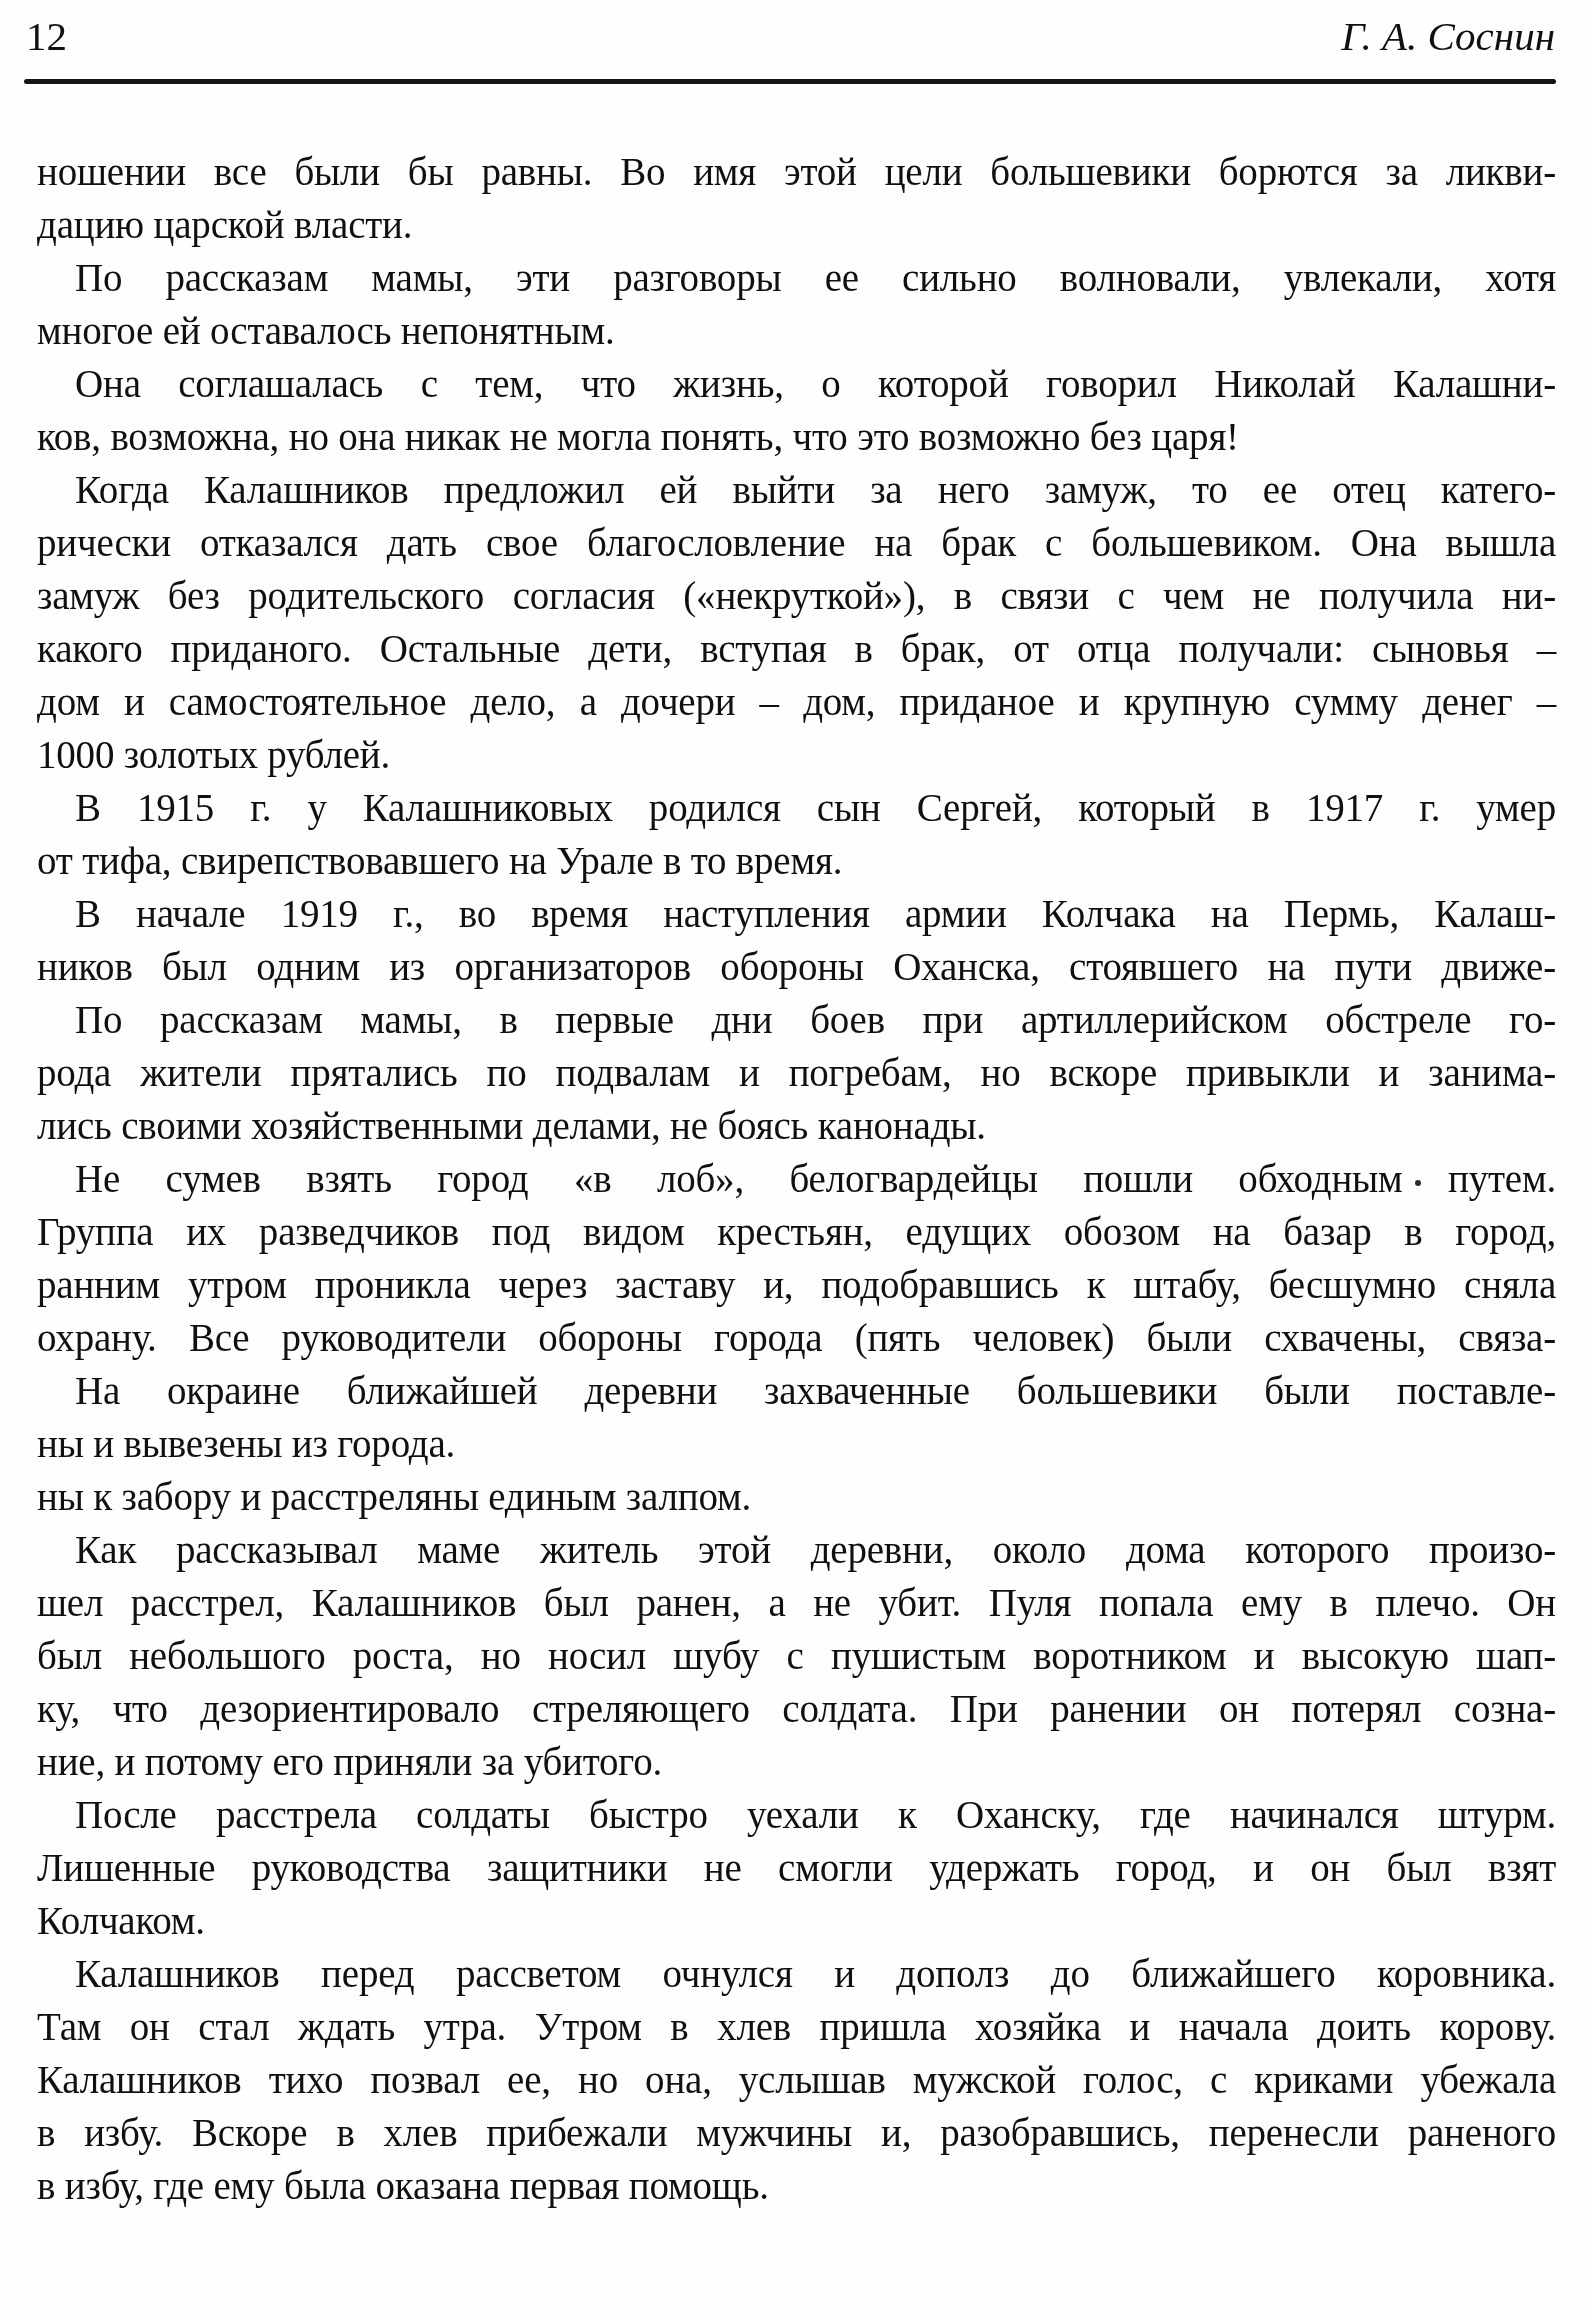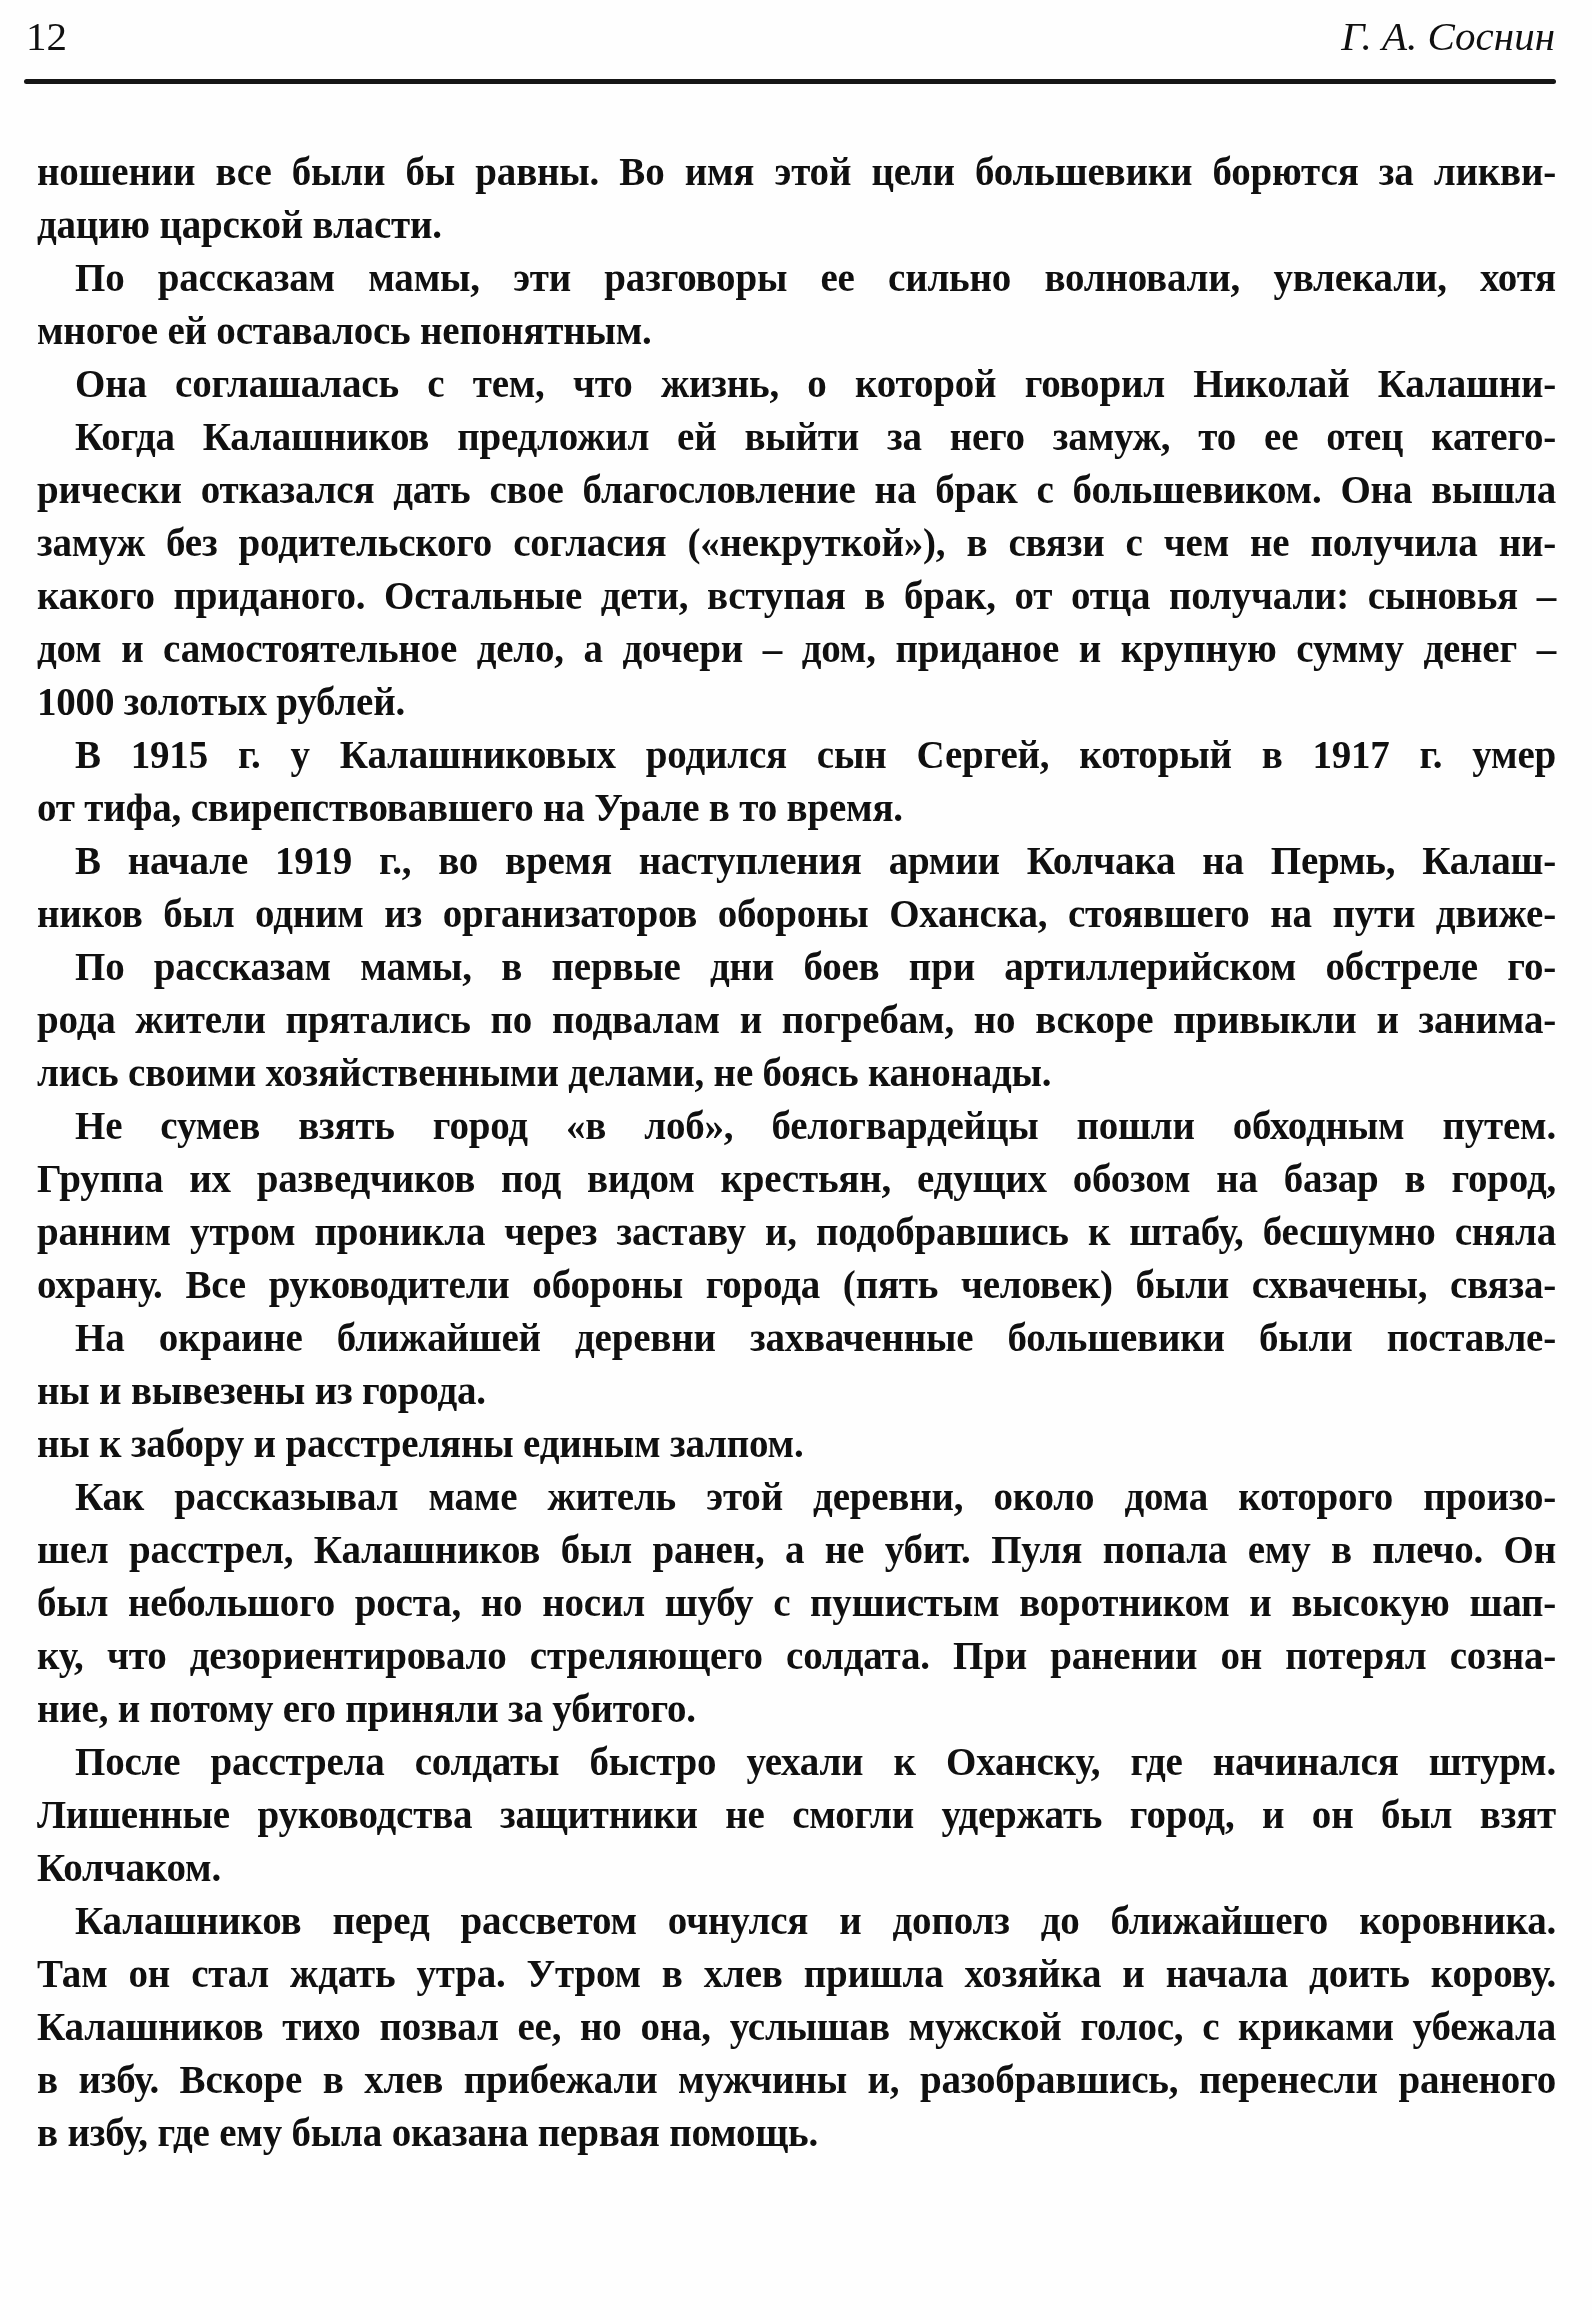--- a/index.html
+++ b/index.html
@@ -43,21 +43,20 @@
     border-radius: 3px;
   }
   .body-text {
     position: absolute;
     top: 145px;
     left: 37px;
     width: 1519px;
     font-size: 39px;
     line-height: 53px;
     letter-spacing: -0.2px;
-    font-weight: bold;
   }
   .line {
     text-align: justify;
     text-align-last: justify;
     min-height: 53px;
   }
   .line.para-last {
     text-align: left;
     text-align-last: left;
   }
@@ -82,20 +81,21 @@
     <span class="page-number">12</span>
     <span class="running-author">Г. А. Соснин</span>
   </div>
   <div class="header-rule"></div>
   <main class="body-text" id="body-text">
       <div class="line">ношении все были бы равны. Во имя этой цели большевики борются за ликви-</div>
       <div class="line para-last">дацию царской власти.</div>
       <div class="line para-indent">По рассказам мамы, эти разговоры ее сильно волновали, увлекали, хотя</div>
       <div class="line para-last">многое ей оставалось непонятным.</div>
       <div class="line para-indent">Она соглашалась с тем, что жизнь, о которой говорил Николай Калашни-</div>
+      <div class="line para-last">ков, возможна, но она никак не могла понять, что это возможно без царя!</div>
       <div class="line para-indent">Когда Калашников предложил ей выйти за него замуж, то ее отец катего-</div>
       <div class="line">рически отказался дать свое благословление на брак с большевиком. Она вышла</div>
       <div class="line">замуж без родительского согласия («некруткой»), в связи с чем не получила ни-</div>
       <div class="line">какого приданого. Остальные дети, вступая в брак, от отца получали: сыновья –</div>
       <div class="line">дом и самостоятельное дело, а дочери – дом, приданое и крупную сумму денег –</div>
       <div class="line para-last">1000 золотых рублей.</div>
       <div class="line para-indent">В 1915 г. у Калашниковых родился сын Сергей, который в 1917 г. умер</div>
       <div class="line para-last">от тифа, свирепствовавшего на Урале в то время.</div>
       <div class="line para-indent">В начале 1919 г., во время наступления армии Колчака на Пермь, Калаш-</div>
       <div class="line">ников был одним из организаторов обороны Оханска, стоявшего на пути движе-</div>

